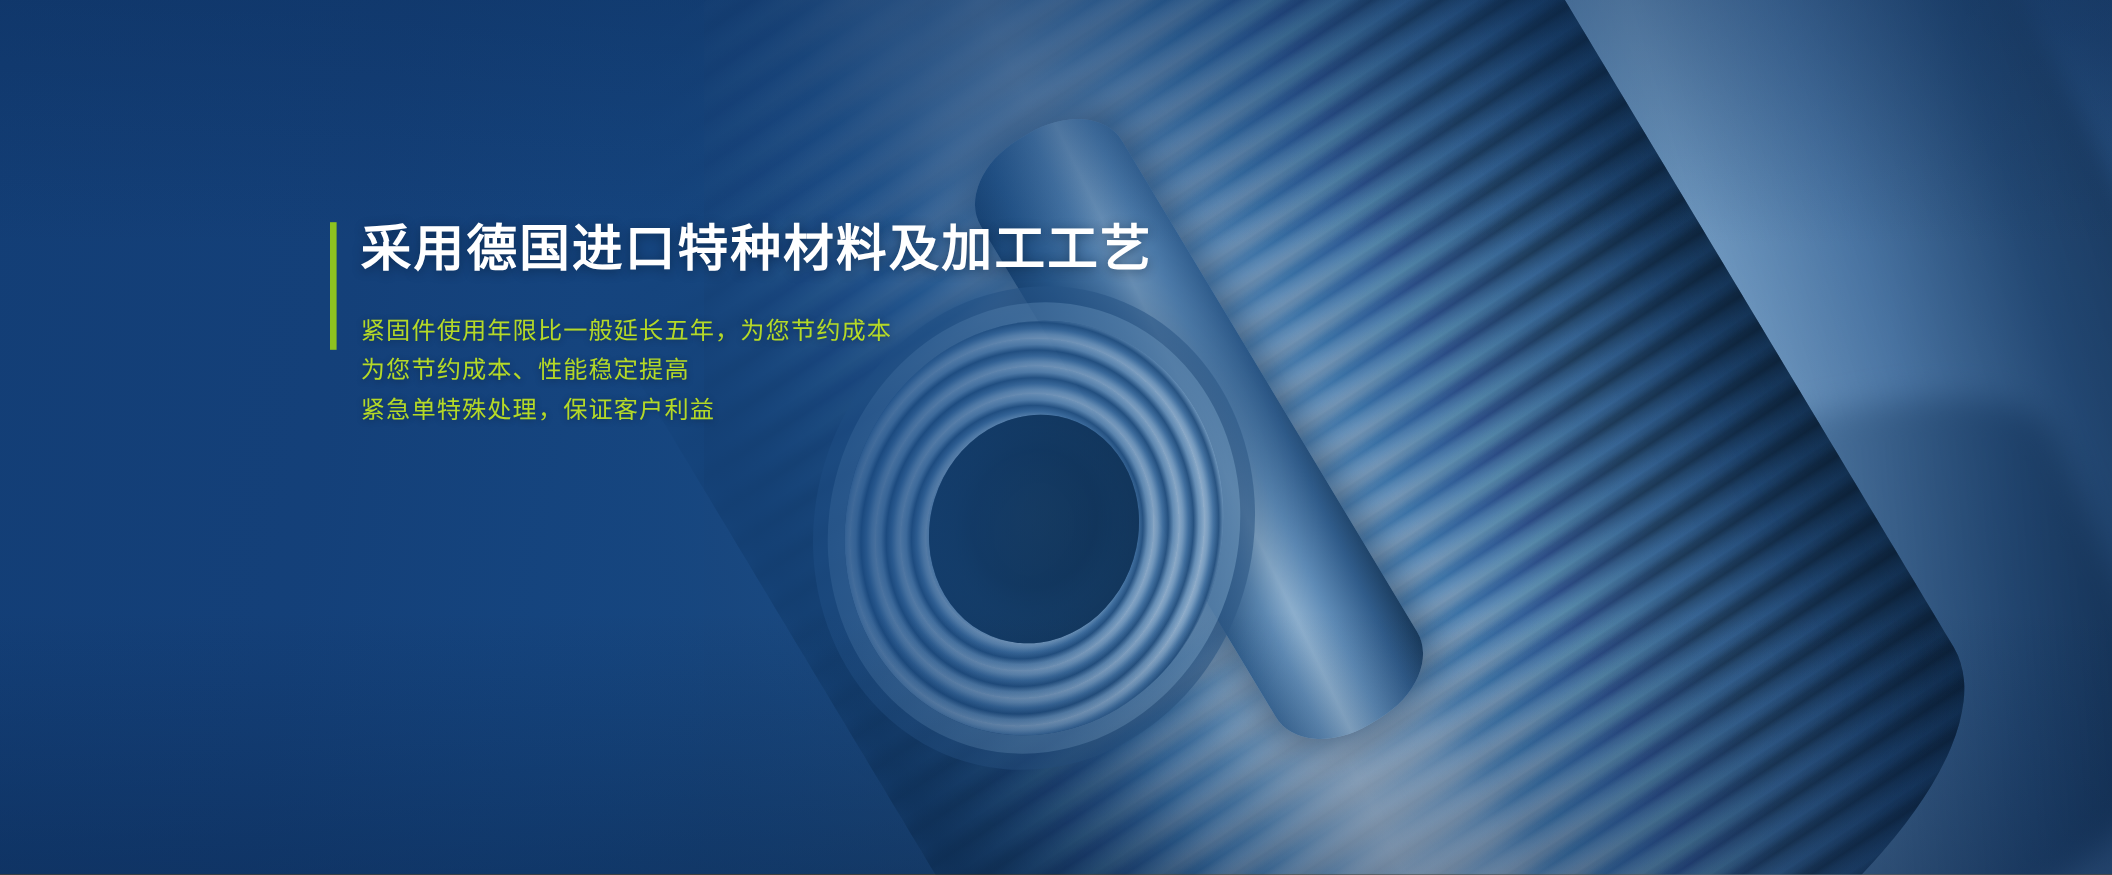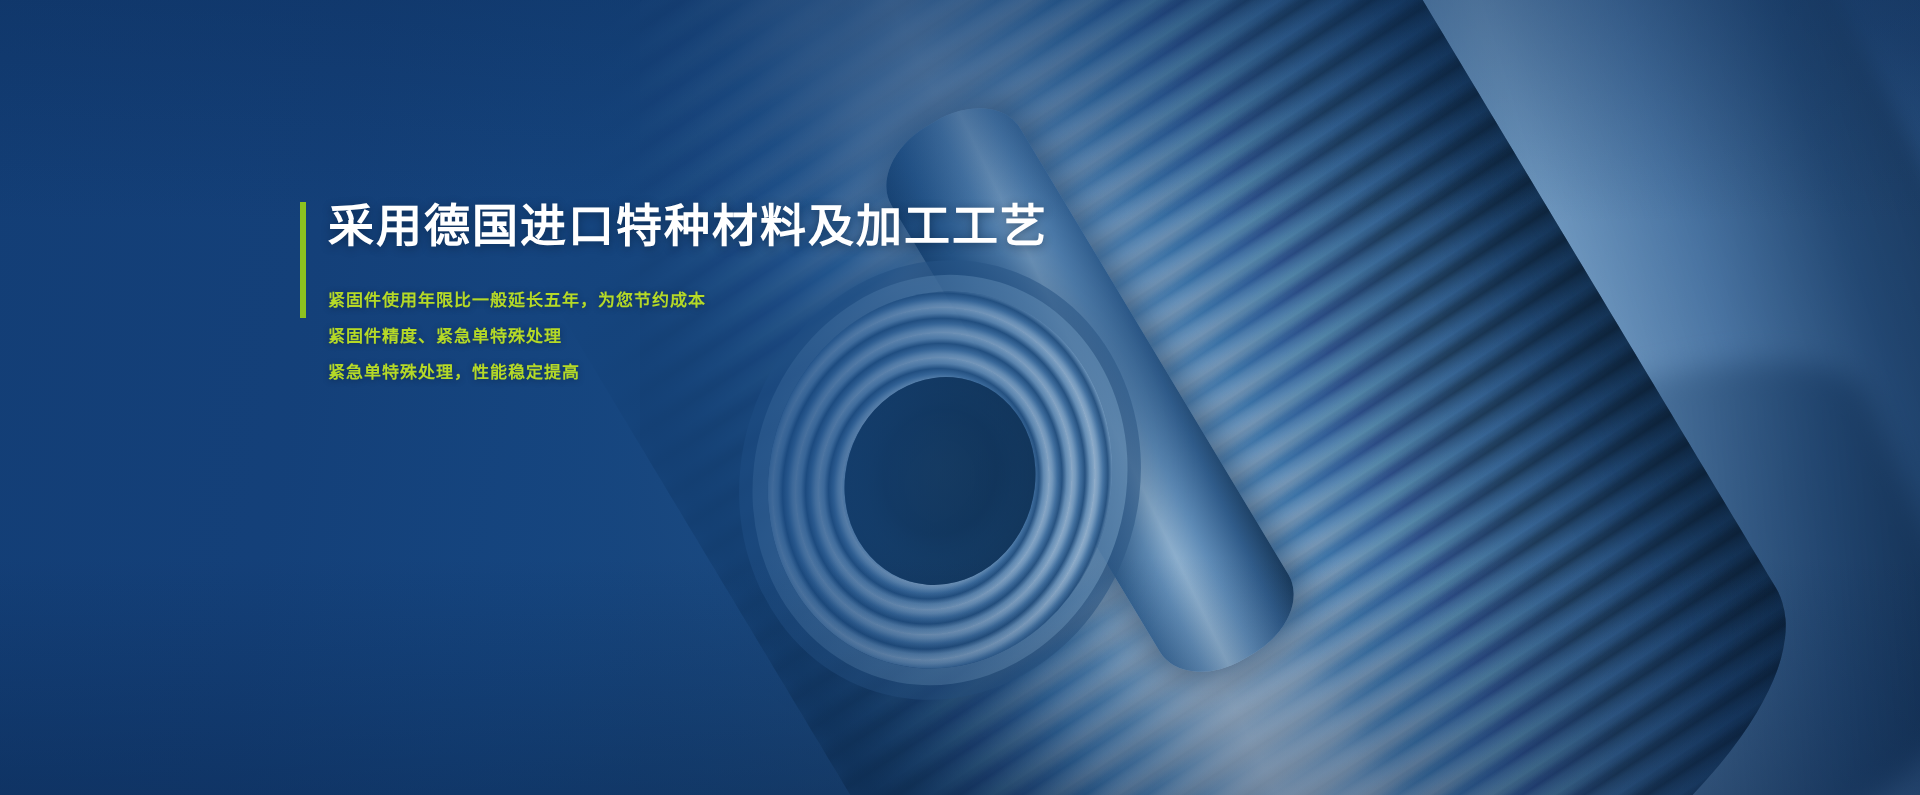--- a/index.html
+++ b/index.html
@@ -210,26 +210,25 @@
     letter-spacing:2px;
     white-space:nowrap;
     text-shadow:0 2px 10px rgba(4,20,40,.45);
   }
   .subs{
     margin-left:28px;
     margin-top:26px;
   }
   .sub-line{
     color:#b5d927;
-    font-size:17px;
+    font-size:22px;
     line-height:36px;
     letter-spacing:1px;
     white-space:nowrap;
     text-shadow:0 1px 6px rgba(4,20,40,.4);
-    font-weight:bold;
   }
 </style>
 </head>
 <body>
 
 <div id="banner">
 
   <div class="photo-layer">
     <div class="photo-base"></div>
     <div class="bg-cylinder"></div>
@@ -253,18 +252,18 @@
     <div class="blue-wash-2"></div>
   </div>
 
   <div class="content">
     <div class="accent-bar"></div>
 
     <div class="headline">采用德国进口特种材料及加工工艺</div>
 
     <div class="subs">
       <div class="sub-line">紧固件使用年限比一般延长五年，为您节约成本</div>
-      <div class="sub-line">紧固件精度、紧急单特殊处理</div>
-      <div class="sub-line">紧急单特殊处理，性能稳定提高</div>
+      <div class="sub-line">为您节约成本、性能稳定提高</div>
+      <div class="sub-line">紧急单特殊处理，保证客户利益</div>
     </div>
   </div>
 
 </div>
 
 </body></html>

